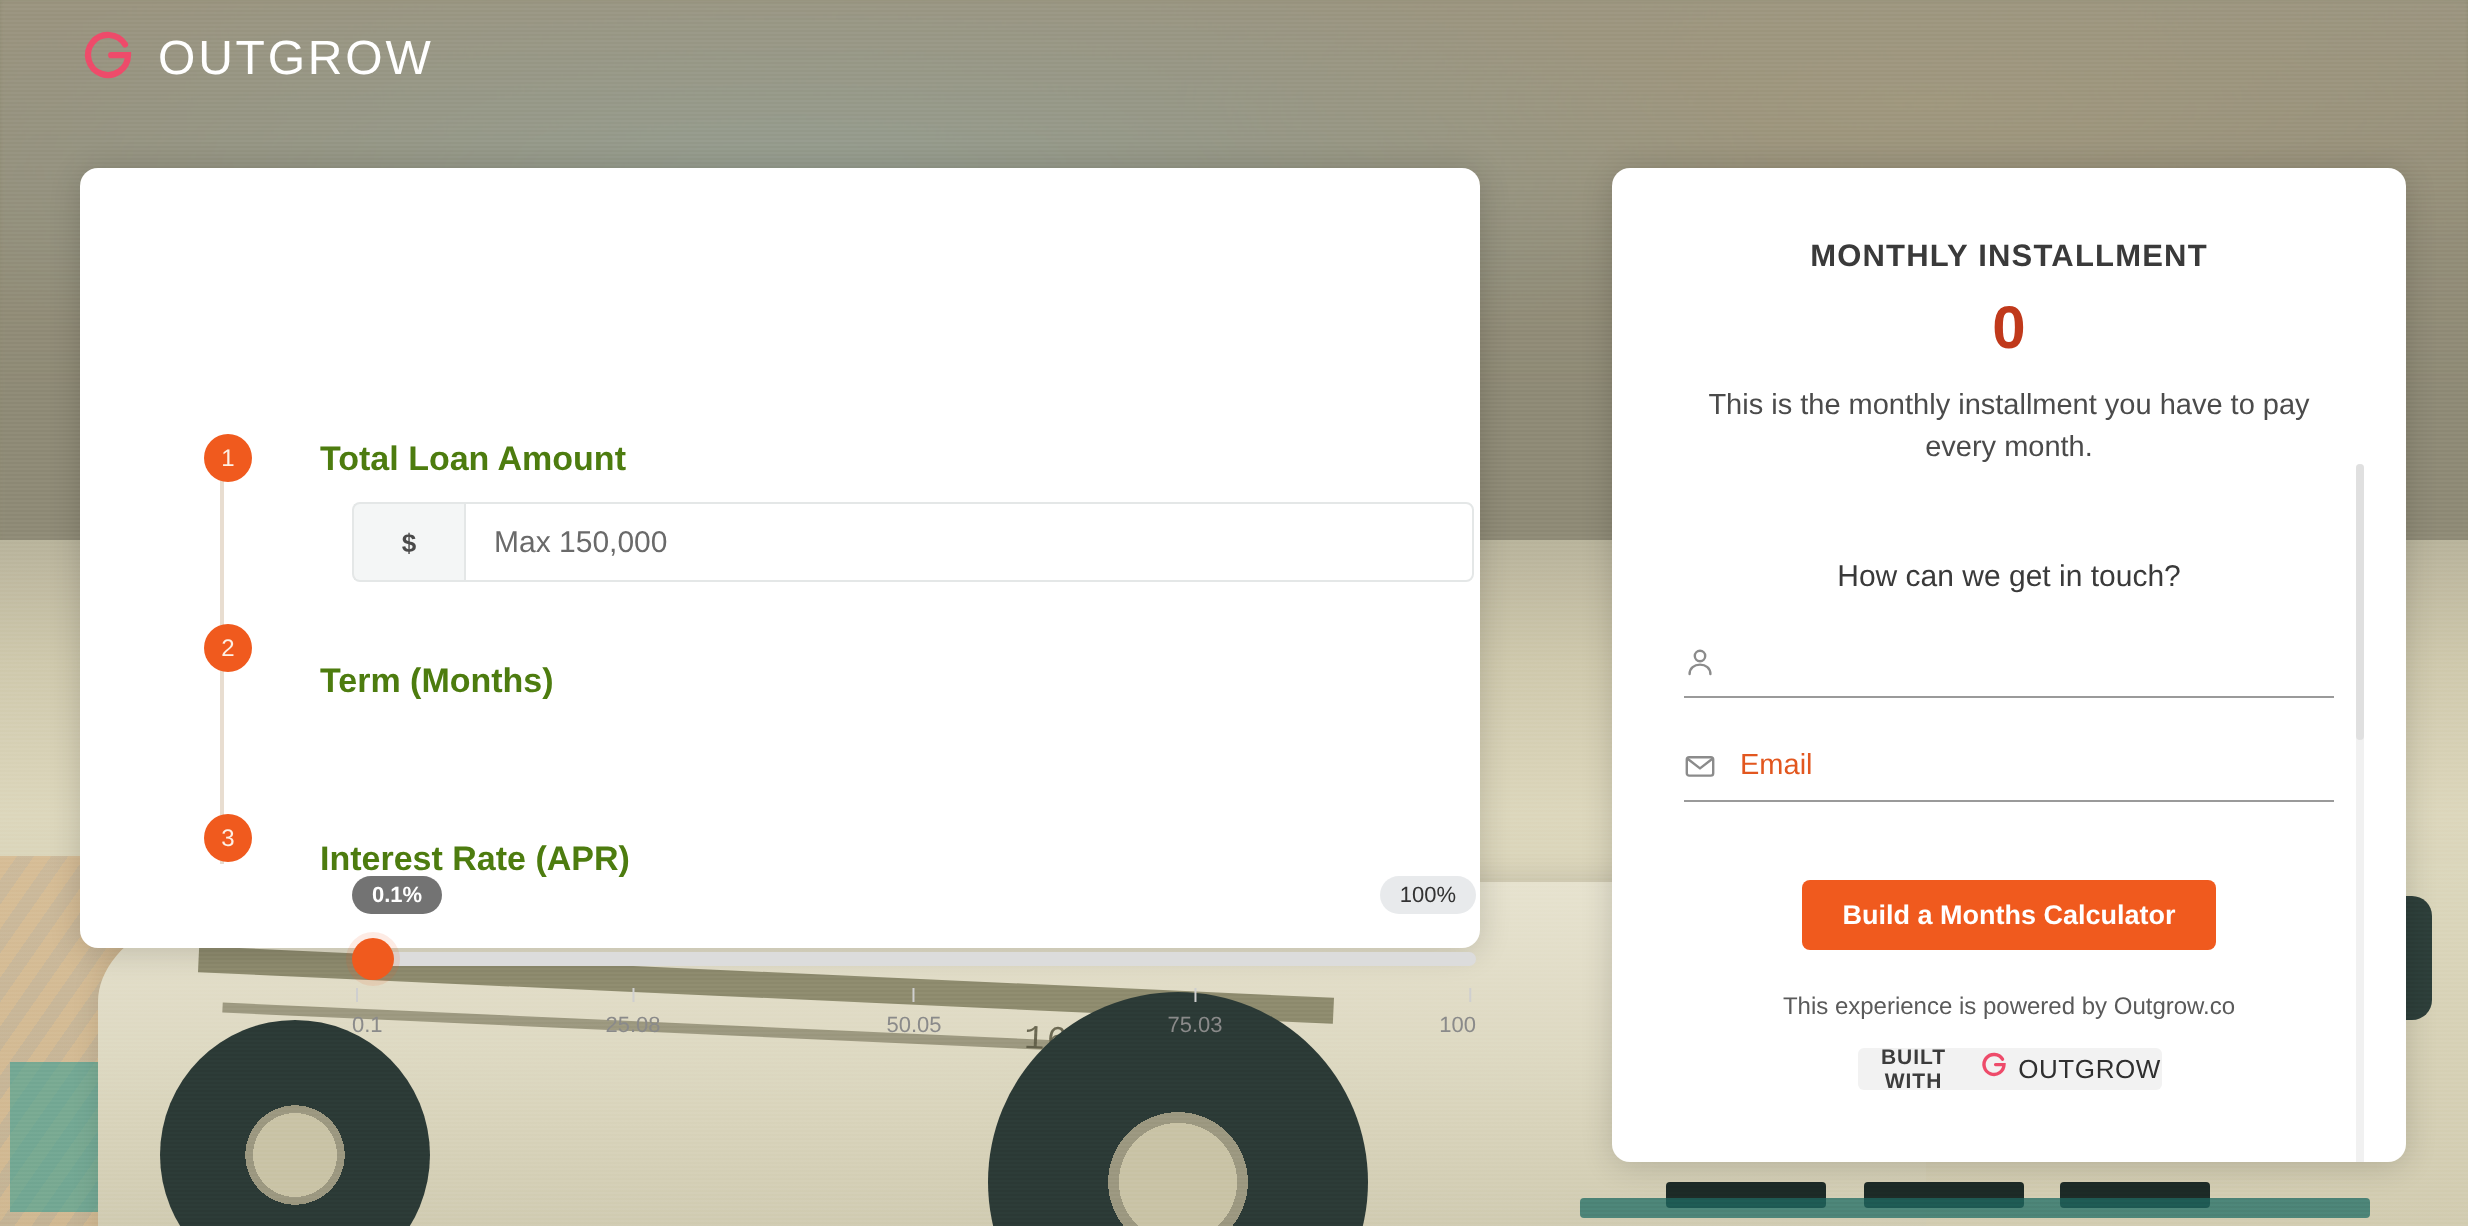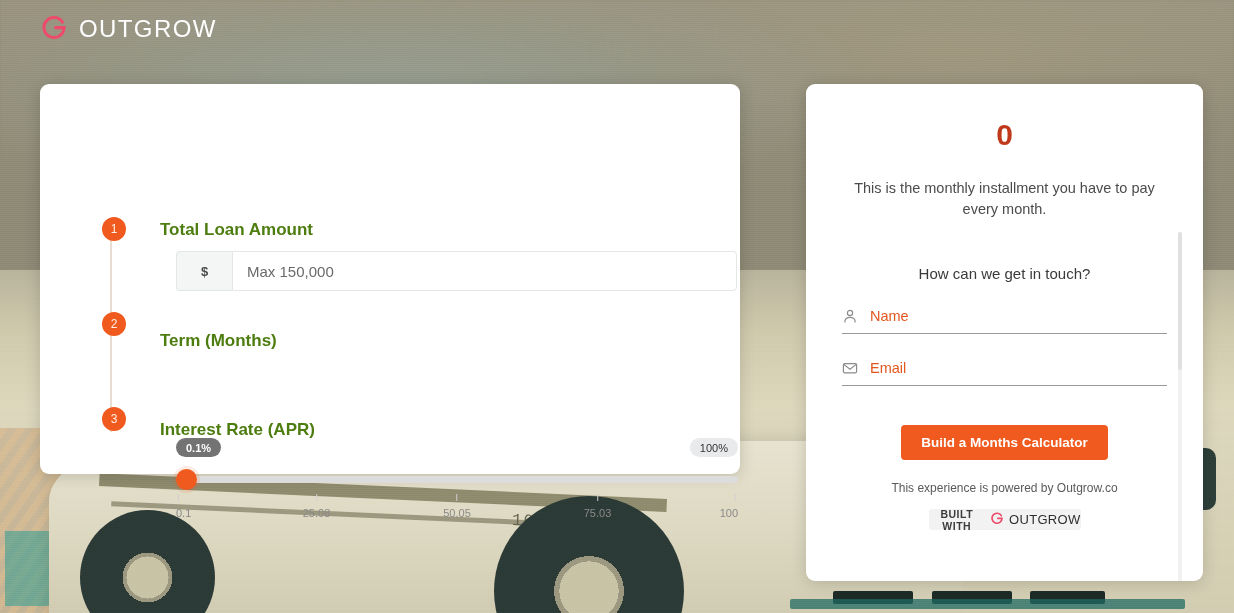--- a/index.html
+++ b/index.html
@@ -356,21 +356,21 @@
     font-size: 30px;
     font-weight: 700;
     color: #c0391b;
     margin-top: 12px;
     line-height: 1;
   }
   #result-desc {
     font-size: 14.5px;
     color: #4b4b4b;
     line-height: 1.45;
-    margin-top: 28px;
+    margin-top: 13px;
     padding: 0 6px;
   }
   #touch-title {
     font-size: 15px;
     color: #3a3a3a;
     margin-top: 45px;
   }
 
   .lead-field {
     position: relative;
@@ -531,33 +531,33 @@
       <div class="tick last" style="left:100%">
         <div class="mark"></div>
         <div class="val">100</div>
       </div>
     </div>
   </div>
 </div>
 
 <div id="result-card" class="card">
   <div id="result-inner">
+    <div id="result-title">MONTHLY INSTALLMENT</div>
     <div id="result-value">0</div>
     <div id="result-desc">This is the monthly installment you have to pay every month.</div>
 
     <div id="touch-title">How can we get in touch?</div>
 
     <div class="lead-field">
       <span class="lead-icon">
         <svg width="16" height="16" viewBox="0 0 16 16" aria-hidden="true">
           <circle cx="8" cy="5" r="2.6" fill="none" stroke="#8b8b8b" stroke-width="1.2"></circle>
           <path d="M2.8 14c0-2.9 2.3-4.7 5.2-4.7s5.2 1.8 5.2 4.7" fill="none" stroke="#8b8b8b" stroke-width="1.2" stroke-linecap="round"></path>
         </svg>
       </span>
-      <input type="text" placeholder="Name" style="">
     </div>
 
     <div class="lead-field">
       <span class="lead-icon">
         <svg width="16" height="16" viewBox="0 0 16 16" aria-hidden="true">
           <rect x="1.4" y="3.6" width="13.2" height="9.2" rx="1.2" fill="none" stroke="#8b8b8b" stroke-width="1.2"></rect>
           <path d="M1.8 4.4 8 9.2l6.2-4.8" fill="none" stroke="#8b8b8b" stroke-width="1.2" stroke-linejoin="round"></path>
         </svg>
       </span>
       <input type="text" placeholder="Email" style="">

